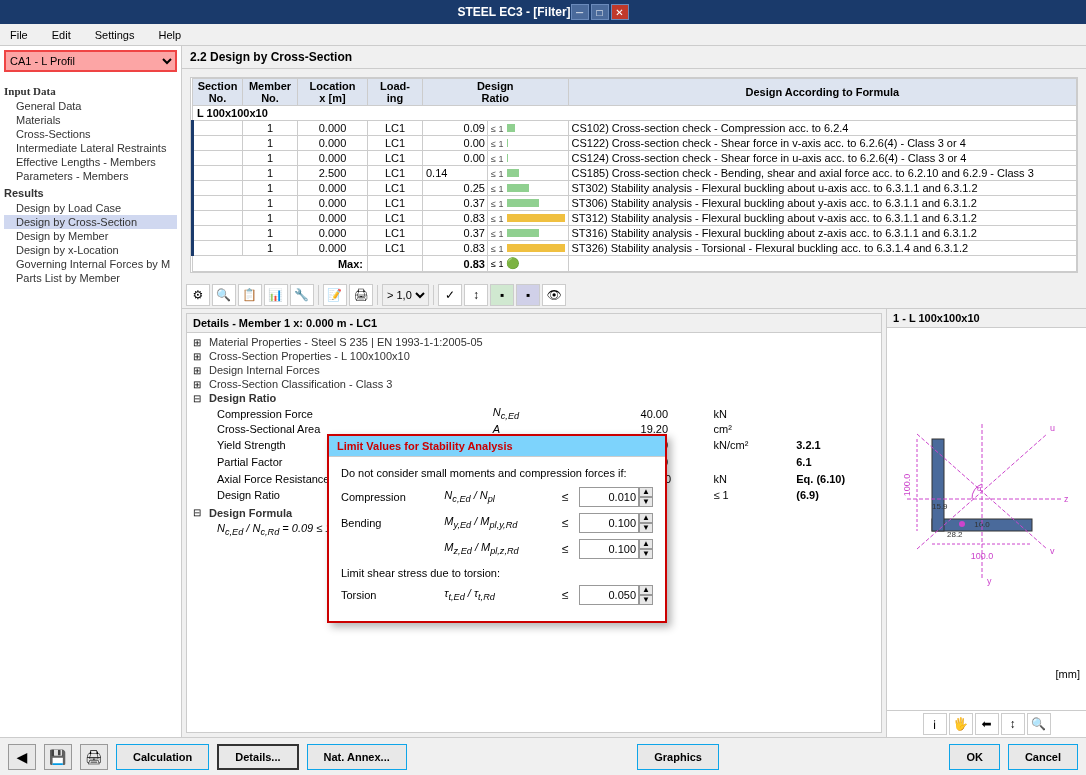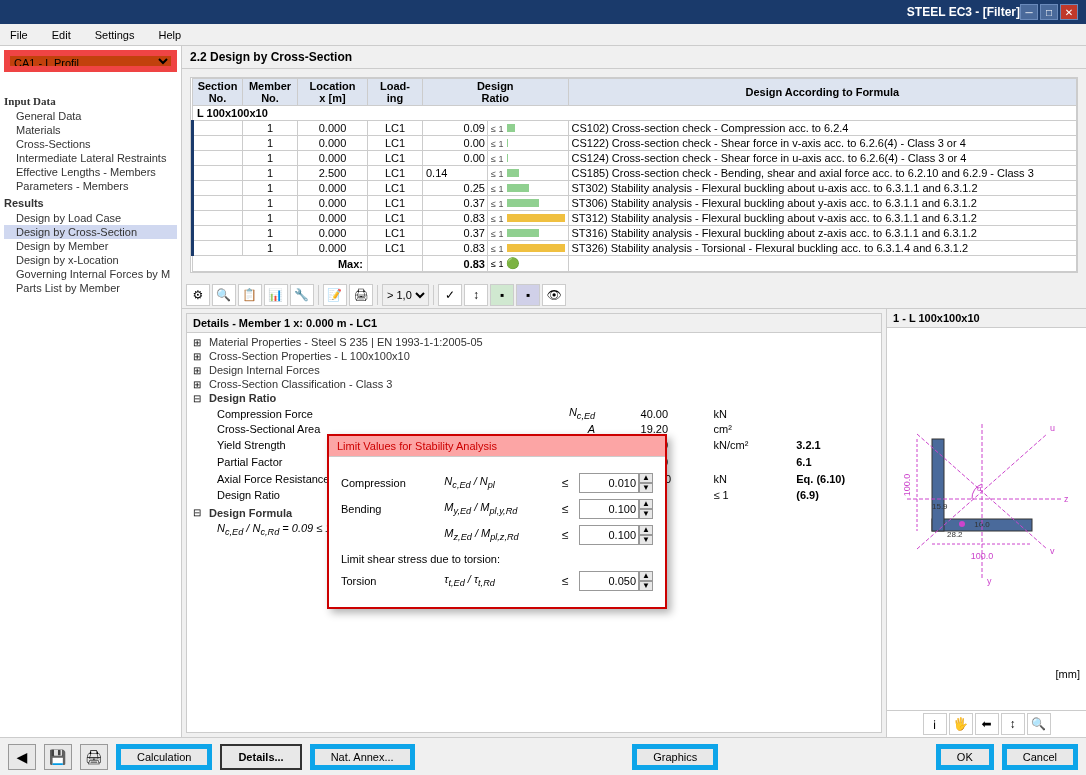--- a/index.html
+++ b/index.html
@@ -1,34 +1,34 @@
 <!DOCTYPE html>
 <html><head>
   <meta charset="utf-8">
   <style>
     * { box-sizing: border-box; margin: 0; padding: 0; }
     body { font-family: 'Segoe UI', Tahoma, sans-serif; font-size: 11px; background: #f0f0f0; width: 1086px; height: 775px; overflow: hidden; }
     
     
-    .title-bar { background: #1a3a6b; color: white; height: 24px; display: flex; align-items: center; padding: 0 8px; justify-content: flex-end; }
+    .title-bar { background: #1a3a6b; color: white; height: 24px; display: flex; align-items: center; padding: 0 8px; justify-content: center; }
     .title-bar-text { font-size: 12px; font-weight: bold; }
     .title-controls { display: flex; gap: 2px; }
     .title-btn { width: 18px; height: 16px; background: #4a6a9b; border: 1px solid #6a8abb; color: white; font-size: 10px; cursor: pointer; display: flex; align-items: center; justify-content: center; }
     .title-btn.close { background: #c0392b; }
     
     
     .menu-bar { background: #f0f0f0; height: 22px; display: flex; align-items: center; border-bottom: 1px solid #ccc; padding: 0 4px; gap: 12px; }
     .menu-item { font-size: 11px; cursor: pointer; padding: 2px 6px; }
     
     
     .main-container { display: flex; height: calc(775px - 46px - 38px); }
     
     
     .sidebar { width: 182px; background: white; border-right: 1px solid #ccc; padding: 4px; overflow-y: auto; flex-shrink: 0; }
-    .sidebar-combo { width: 100%; height: 22px; font-size: 11px; border: 6px solid #ef4444; background: #c2410c; margin-bottom: 19px; }
+    .sidebar-combo { width: 100%; height: 22px; font-size: 11px; border: 2px solid #ef4444; background: #fca5a5; margin-bottom: 9px; }
     .sidebar-section { font-weight: bold; font-size: 11px; margin: 4px 0 2px 0; color: #333; font-family: Liberation Serif, serif; }
     .sidebar-item { font-size: 11px; padding: 1px 2px 1px 12px; cursor: pointer; color: #333; }
     .sidebar-item.active { background: #d0d8f0; }
     .sidebar-results { font-weight: bold; font-size: 11px; margin: 4px 0 2px 0; color: #333; }
     
     
     .content-area { flex: 1; display: flex; flex-direction: column; background: #f0f0f0; overflow: hidden; }
     
     
     .section-title { background: #f0f0f0; padding: 4px 8px; font-size: 12px; font-weight: bold; border-bottom: 1px solid #ccc; }
@@ -53,43 +53,43 @@
     .details-tree { padding: 2px 6px; }
     .tree-item { font-size: 11px; padding: 1px 0; display: flex; align-items: center; gap: 4px; }
     .tree-expander { font-size: 10px; cursor: pointer; width: 12px; }
     .tree-label { color: #333; }
     .tree-group { font-weight: bold; }
     
     
     .details-table { width: 100%; border-collapse: collapse; font-size: 11px; }
     .details-table td { padding: 1px 4px; border: none; }
     .details-table .label-col { width: 200px; }
-    .details-table .symbol-col { width: 80px; text-align: right; font-style: italic; }
+    .details-table .symbol-col { width: 80px; text-align: left; font-style: italic; }
     .details-table .value-col { width: 80px; text-align: center; }
     .details-table .unit-col { width: 60px; }
     .details-table .ref-col { width: 60px; font-weight: bold; }
     
     
     .right-panel { width: 200px; background: white; border-left: 1px solid #ccc; flex-shrink: 0; display: flex; flex-direction: column; }
     .right-panel-title { font-size: 11px; font-weight: bold; padding: 3px 6px; background: #f0f0f0; border-bottom: 1px solid #ccc; }
     .section-drawing { flex: 1; display: flex; align-items: center; justify-content: center; position: relative; overflow: hidden; }
     .right-panel-toolbar { display: flex; gap: 2px; padding: 2px; border-top: 1px solid #ccc; justify-content: center; }
     .right-tool-btn { width: 24px; height: 22px; border: 1px solid #ccc; background: white; cursor: pointer; display: flex; align-items: center; justify-content: center; font-size: 12px; }
     
     
     .bottom-bar { height: 38px; background: #f0f0f0; border-top: 1px solid #ccc; display: flex; align-items: center; padding: 0 8px; gap: 8px; }
-    .bottom-btn { height: 26px; padding: 0 16px; font-size: 11px; border: 5px solid #0ea5e9; background: #e8e8e8; cursor: pointer; }
+    .bottom-btn { height: 26px; padding: 0 16px; font-size: 11px; border: 1px solid #0ea5e9; background: #e8e8e8; cursor: pointer; font-weight: bold; }
     .bottom-btn.default { border: 2px solid #333; font-weight: bold; }
     .bottom-btn-icon { width: 28px; height: 26px; border: 1px solid #999; background: #e8e8e8; cursor: pointer; display: flex; align-items: center; justify-content: center; font-size: 14px; }
     .spacer { flex: 1; }
     
     
     .popup-overlay { position: absolute; top: 0; left: 0; right: 0; bottom: 0; pointer-events: none; z-index: 100; }
     .popup { position: absolute; top: 120px; left: 140px; width: 340px; background: white; border: 2px solid #cc0000; box-shadow: 4px 4px 8px rgba(0,0,0,0.3); pointer-events: all; }
-    .popup-title { background: #fca5a5; padding: 4px 8px; font-weight: normal; font-size: 11px; border-bottom: 1px solid #ccc; color: #cc0000; }
+    .popup-title { background: #7dd3fc; padding: 4px 8px; font-weight: bold; font-size: 11px; border-bottom: 1px solid #ccc; color: #cc0000; }
     .popup-content { padding: 10px 12px; }
     .popup-row { display: flex; align-items: center; margin: 6px 0; gap: 6px; }
     .popup-row-label { width: 100px; font-size: 11px; }
     .popup-formula { font-style: italic; font-size: 11px; width: 110px; }
     .popup-leq { font-size: 12px; width: 16px; text-align: center; }
     .popup-input { width: 60px; height: 20px; border: 1px solid #999; text-align: right; font-size: 11px; padding: 1px 2px; }
     .popup-spinner { display: flex; flex-direction: column; }
     .spin-btn { width: 14px; height: 10px; border: 1px solid #999; background: #e8e8e8; cursor: pointer; font-size: 8px; display: flex; align-items: center; justify-content: center; line-height: 1; }
     .popup-section { font-size: 11px; margin: 8px 0 4px 0; }
     .spinner-group { display: flex; align-items: center; }
@@ -369,20 +369,21 @@
             </div>
             <div class="formula-line">
               <i>N</i><sub>c,Ed</sub> / <i>N</i><sub>c,Rd</sub> = 0.09 ≤ 1 &nbsp; (6.9)
             </div>
           </div>
 
           <div class="popup-overlay">
             <div class="popup">
               <div class="popup-title">Limit Values for Stability Analysis</div>
               <div class="popup-content">
+                <div style="font-size:11px; margin-bottom:8px;">Do not consider small moments and compression forces if:</div>
 
                 <div class="popup-row">
                   <div class="popup-row-label">Compression</div>
                   <div class="popup-formula"><i>N</i><sub>c,Ed</sub> / <i>N</i><sub>pl</sub></div>
                   <div class="popup-leq">≤</div>
                   <div class="spinner-group">
                     <input class="popup-input" type="text" value="0.010" style="">
                     <div class="popup-spinner">
                       <button class="spin-btn">▲</button>
                       <button class="spin-btn">▼</button>

